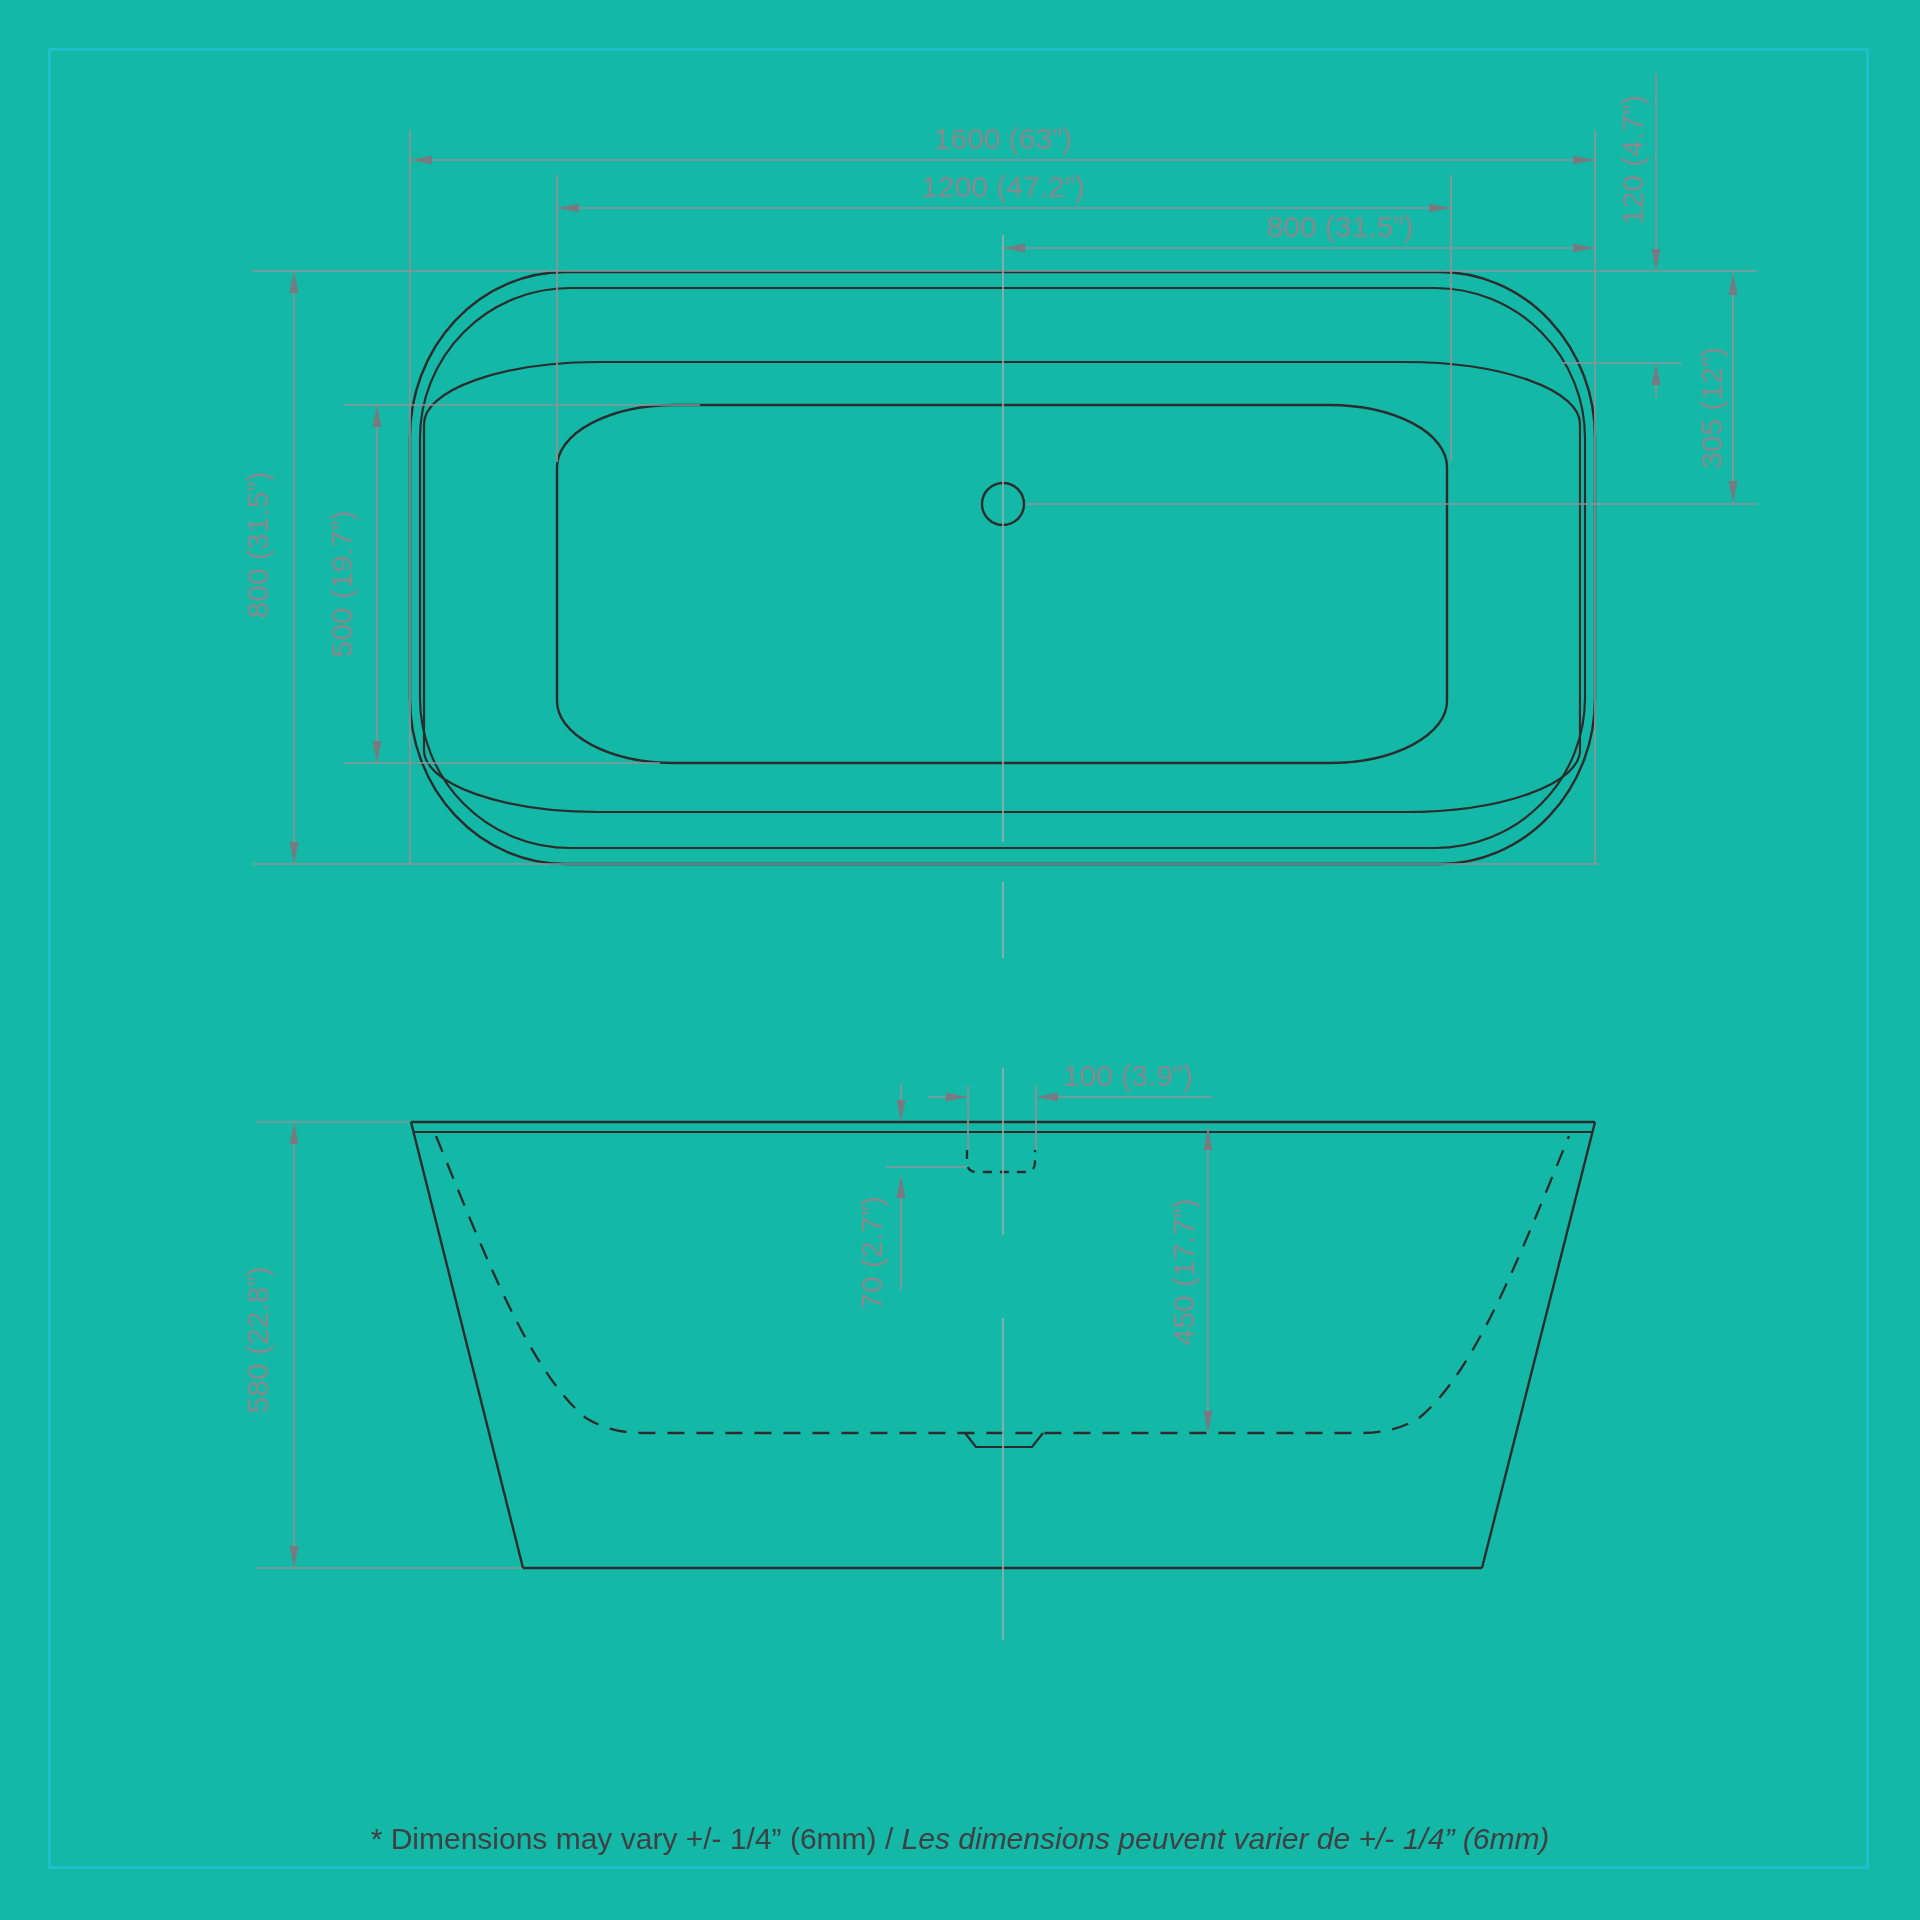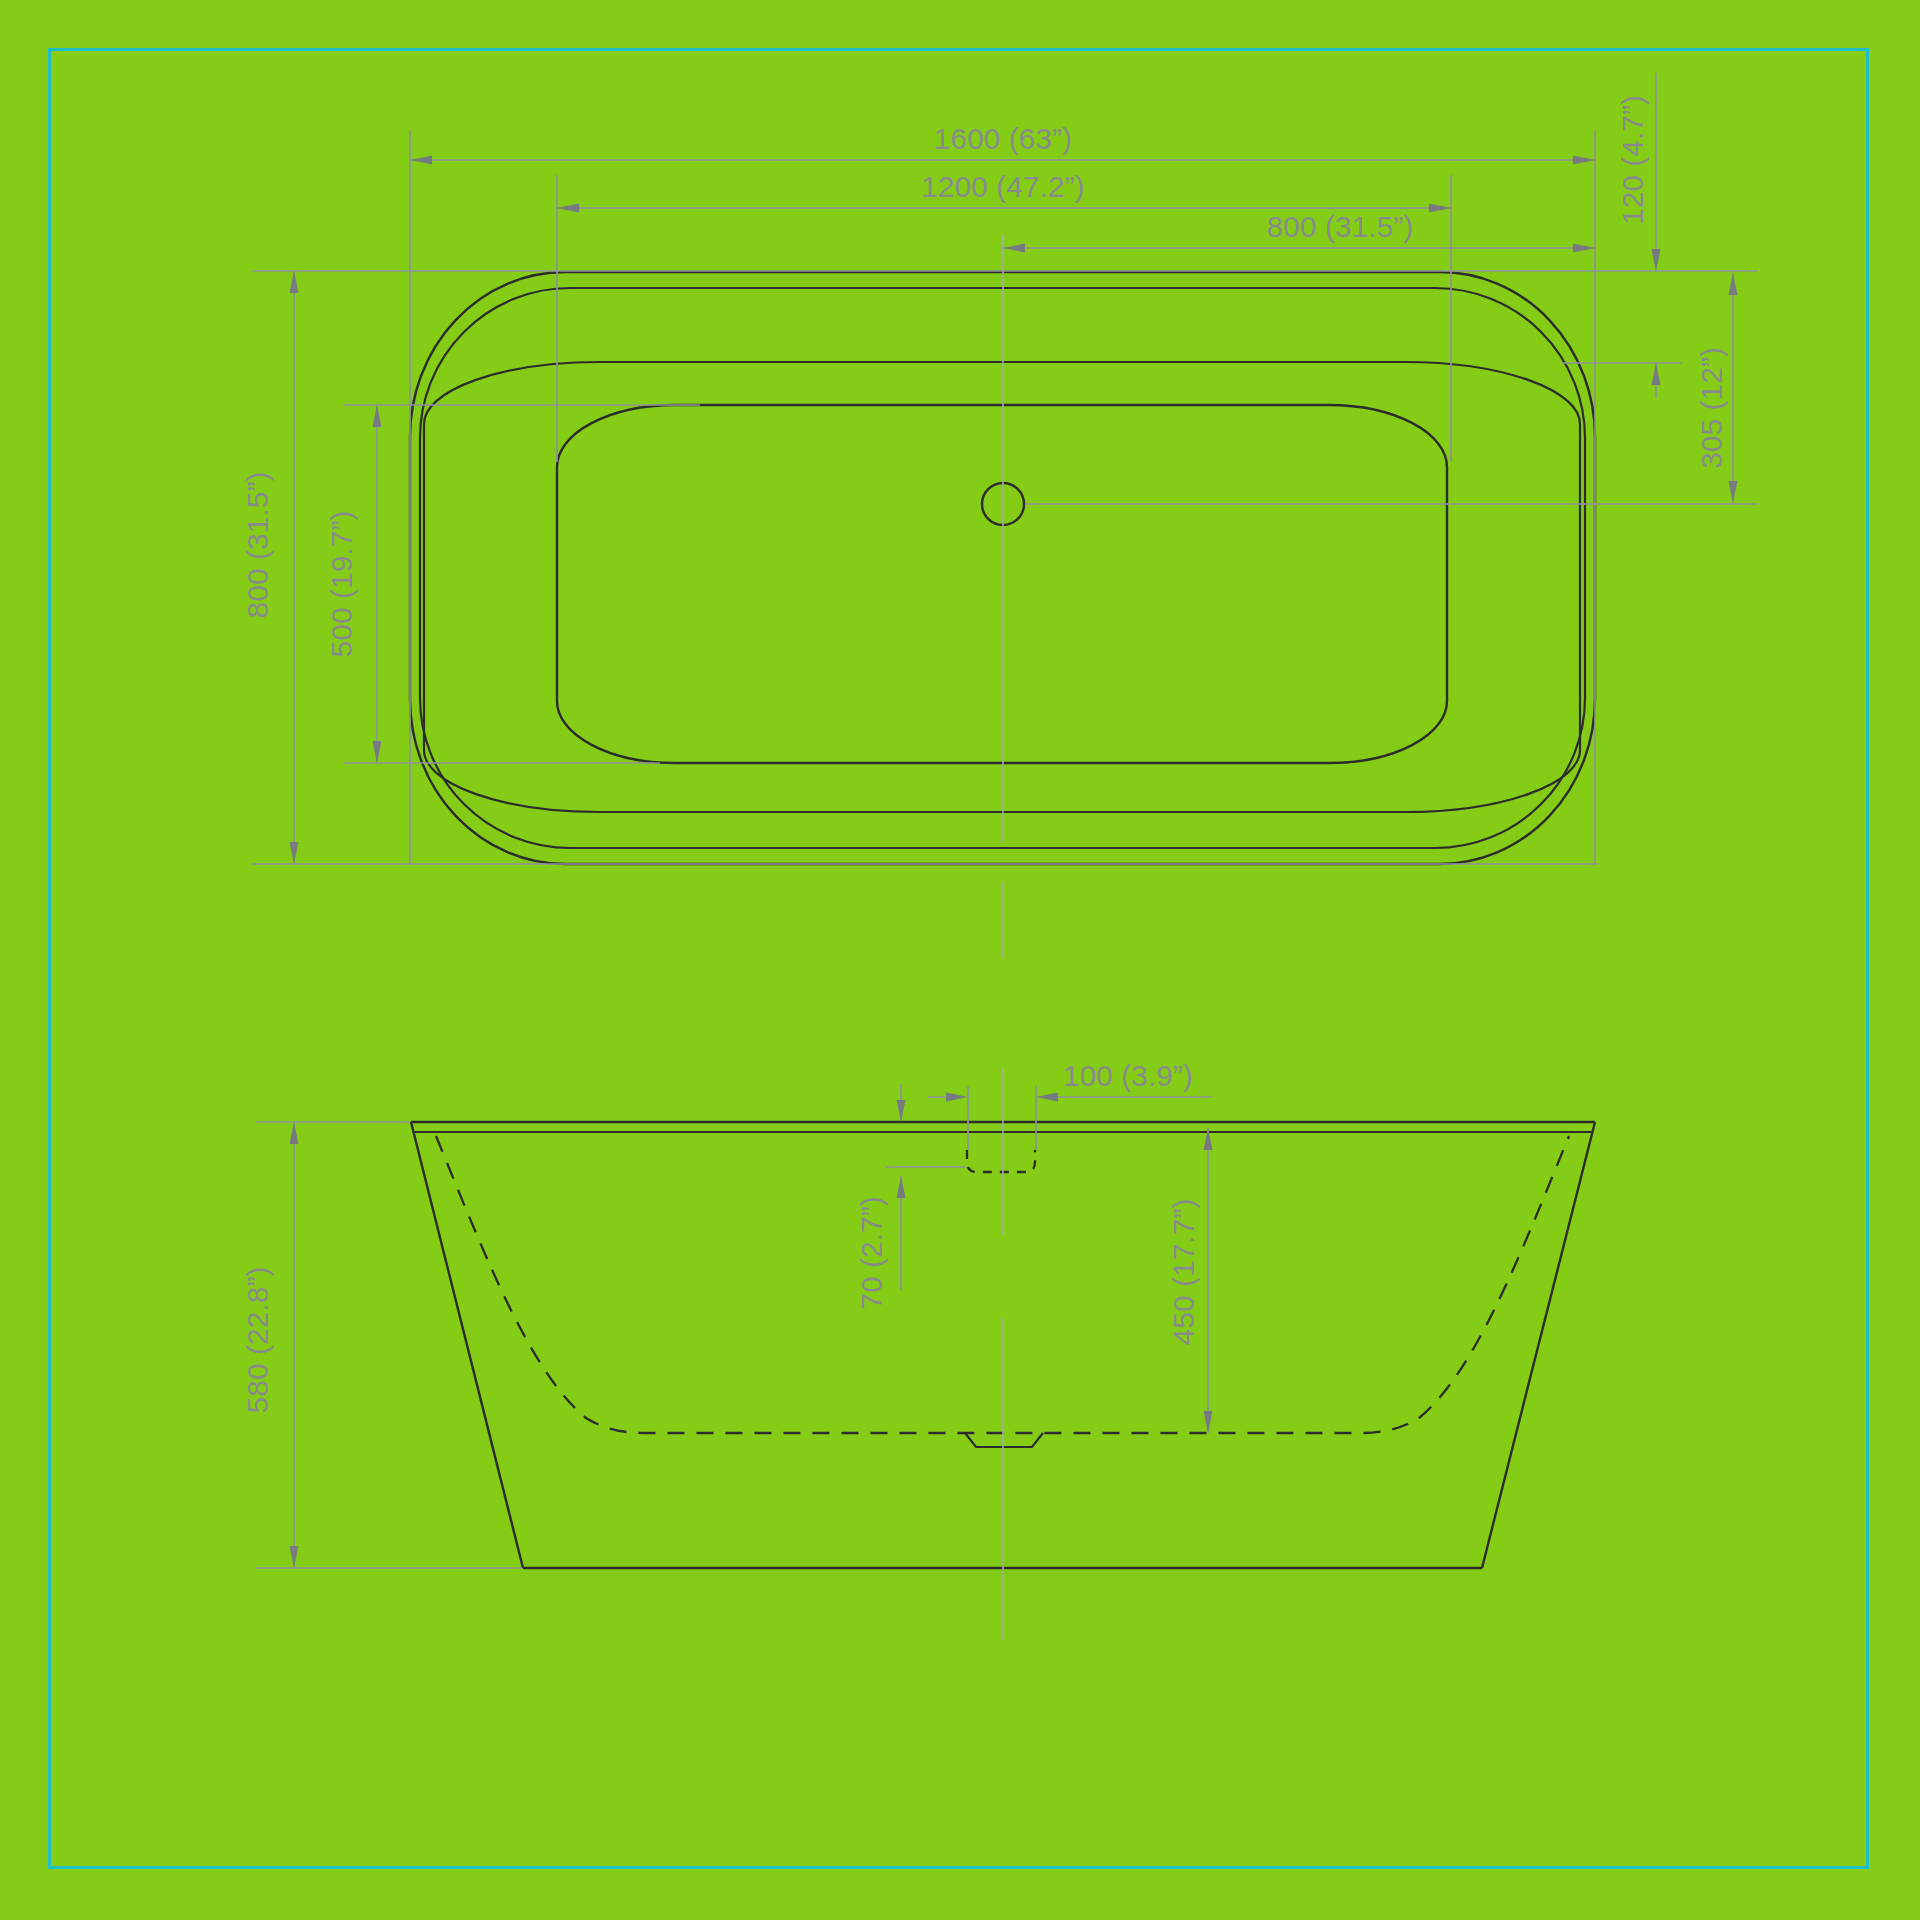--- a/index.html
+++ b/index.html
@@ -1,16 +1,16 @@
 <!DOCTYPE html>
 <html><head>
 <meta charset="utf-8">
 <style>
   html,body{margin:0;padding:0;background:#ffffff;}
-  .canvas{position:relative;width:1920px;height:1920px;background:#84cc16;overflow:hidden;
+  .canvas{position:relative;width:1920px;height:1920px;background:#14b8a6;overflow:hidden;
           font-family:"Liberation Sans",sans-serif;}
   .frame{position:absolute;left:48px;top:48px;width:1821px;height:1821px;
          border:3px solid #1fbecb;box-sizing:border-box;}
   svg{position:absolute;left:0;top:0;}
   .obj{stroke:#2c2c2c;stroke-width:2.4;fill:none;}
   .obj2{stroke:#2c2c2c;stroke-width:2.2;fill:none;}
   .dash{stroke:#2c2c2c;stroke-width:2.3;fill:none;stroke-dasharray:17 12;}
   .dash-s{stroke:#2c2c2c;stroke-width:2.3;fill:none;stroke-dasharray:9 8;}
   .dim{stroke:#8d9299;stroke-width:1.7;fill:none;}
   .cl{stroke:#a6abb1;stroke-width:1.5;fill:none;}
@@ -128,13 +128,14 @@
 
       <g>
         <line class="dim" x1="1208" y1="1128" x2="1208" y2="1433"></line>
         <polygon class="arr" points="1208,1128 1203.5,1150 1212.5,1150"></polygon>
         <polygon class="arr" points="1208,1433 1203.5,1411 1212.5,1411"></polygon>
         <text class="dt" text-anchor="middle" transform="translate(1194,1272) rotate(-90)">450 (17.7”)</text>
       </g>
     </g>
   </svg>
 
+  <div class="footer"><span>* Dimensions may vary +/- 1/4” (6mm) </span><span>/ </span><span class="fr">Les dimensions peuvent varier de +/- 1/4” (6mm)</span></div>
 </div>
 
 </body></html>

